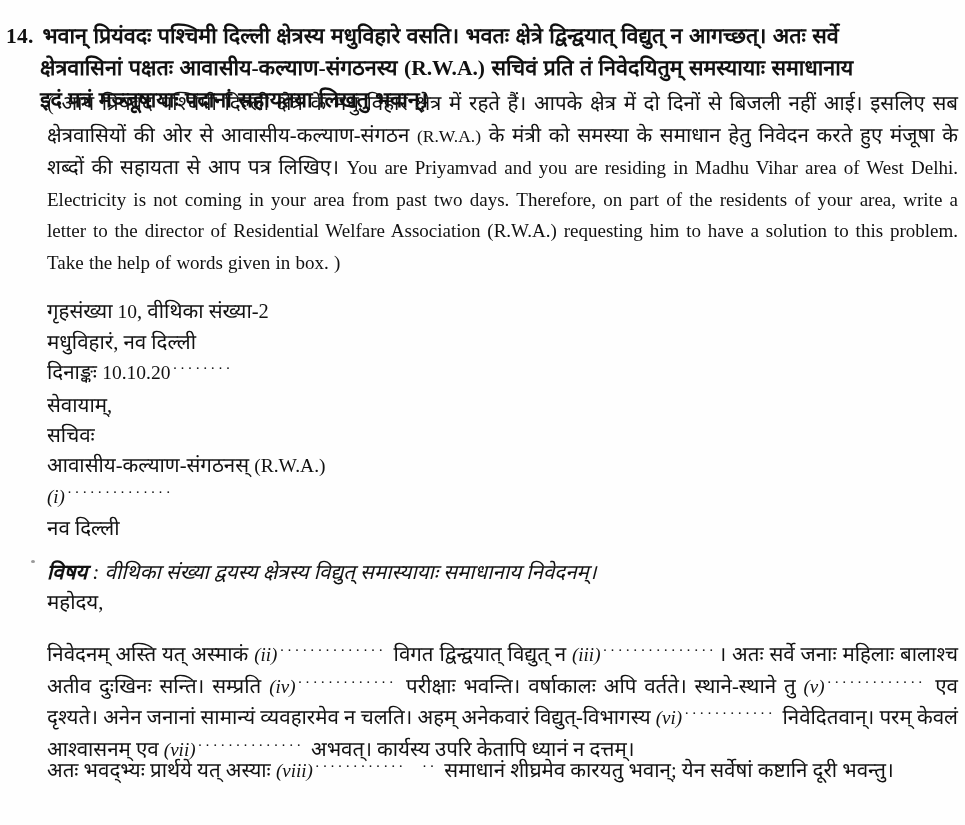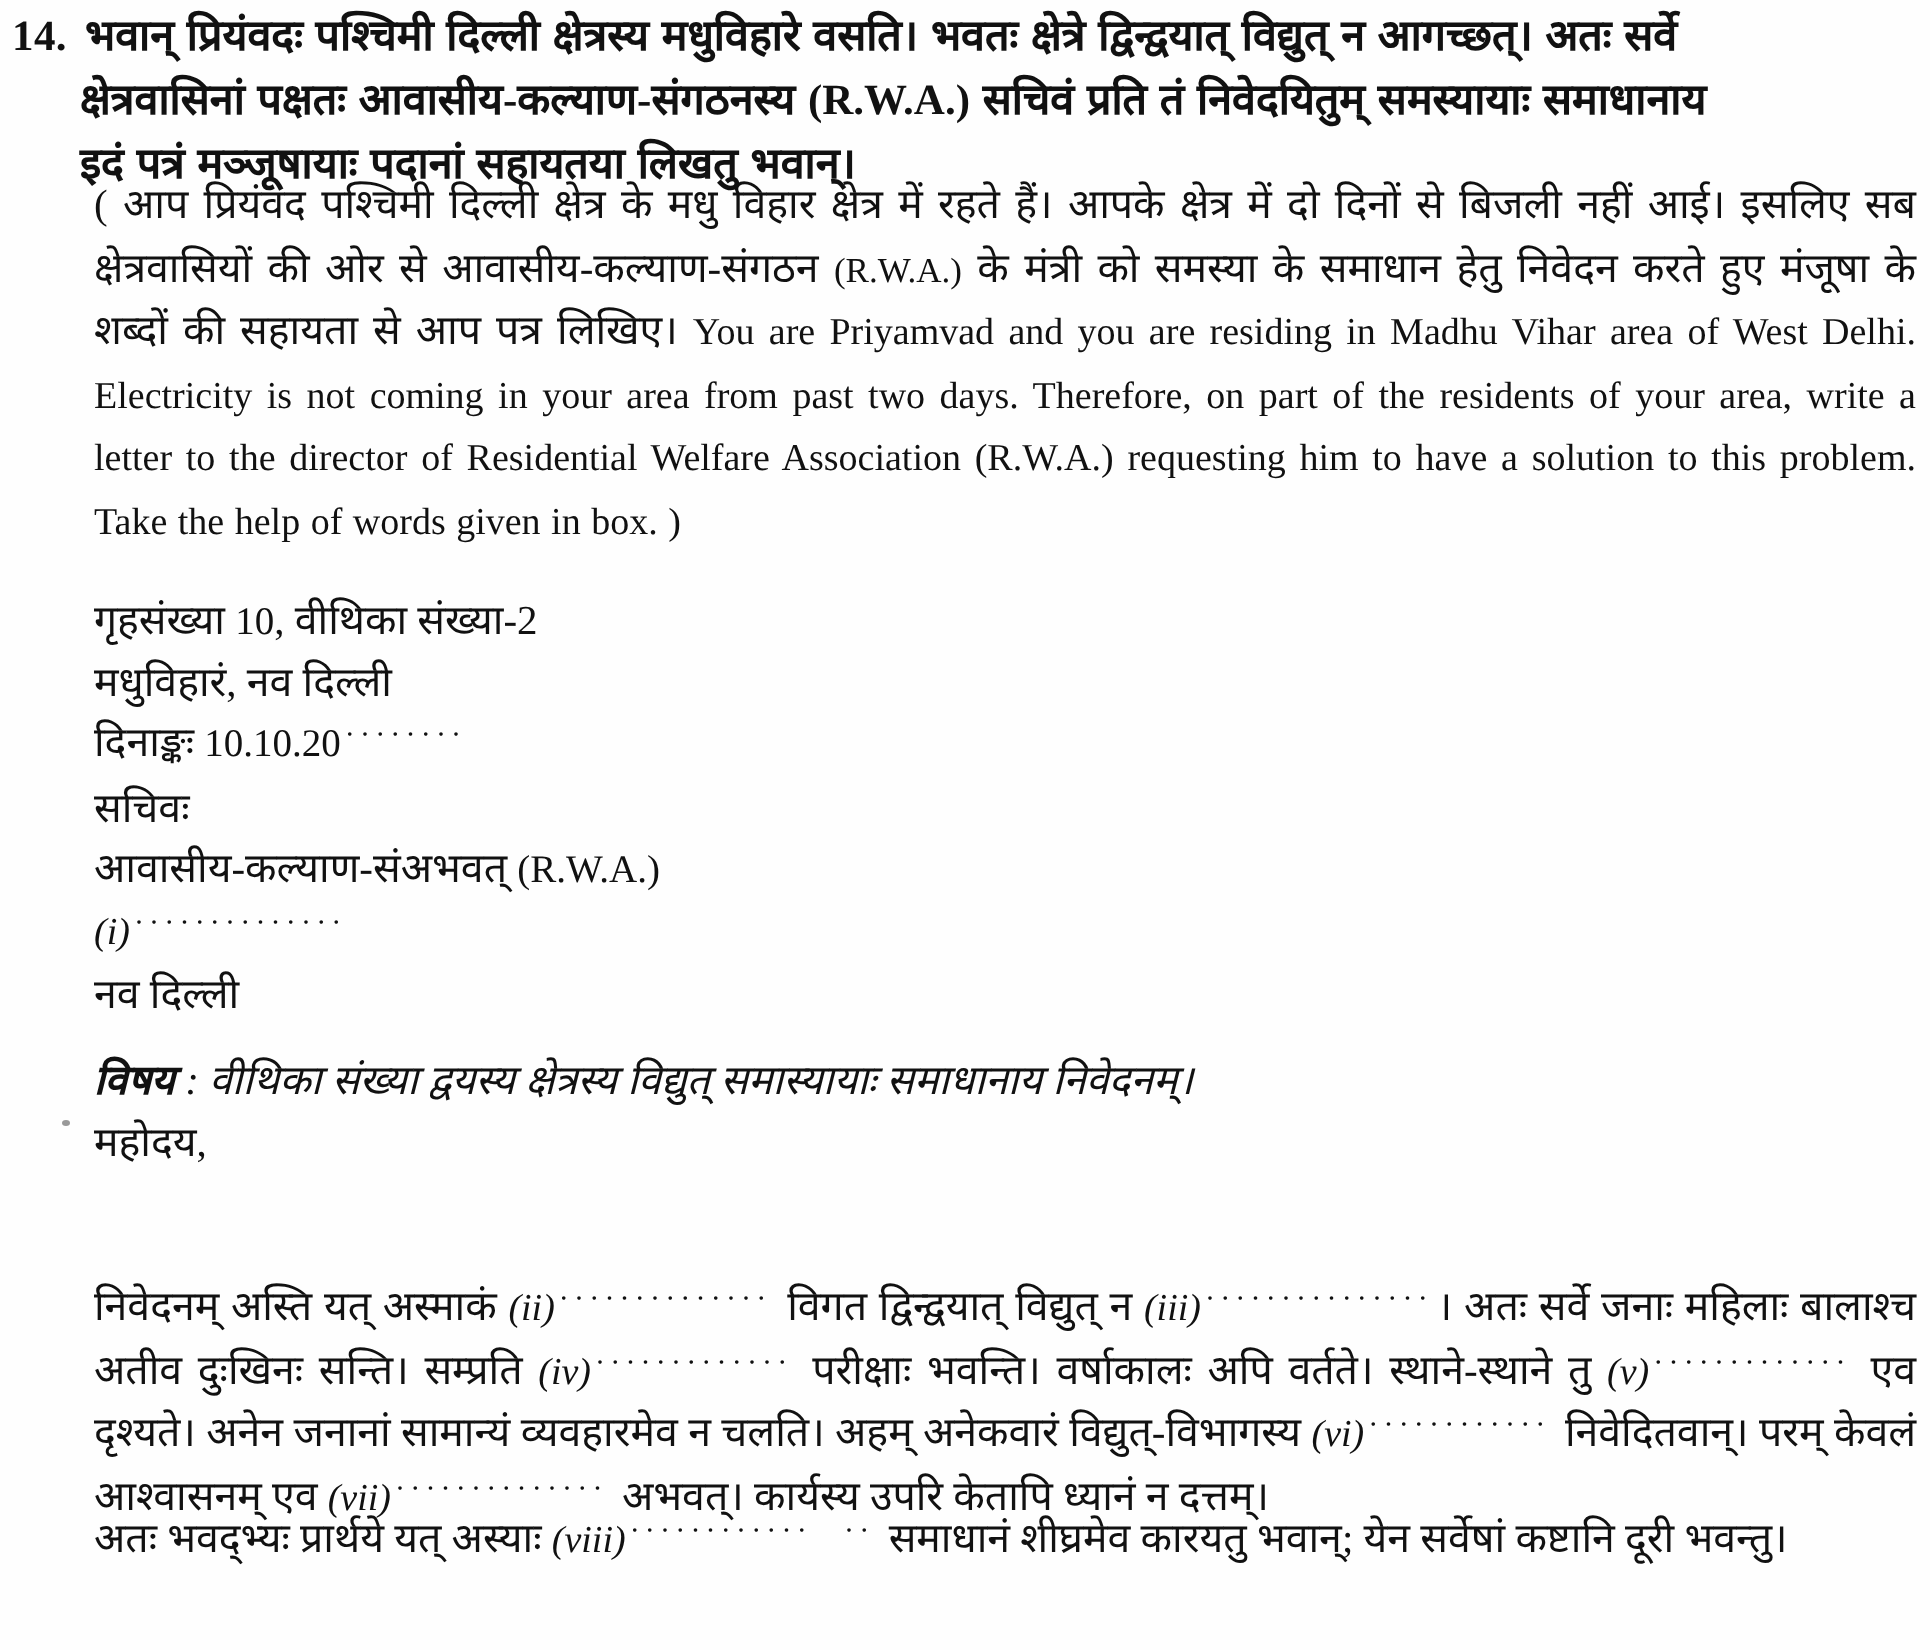--- a/index.html
+++ b/index.html
@@ -21,21 +21,21 @@
     height: 825px;
     background: #fefefe;
     padding: 0;
     box-sizing: border-box;
   }
 
   
   .q-block {
     position: absolute;
     left: 6px;
-    top: 2px;
+    top: 20px;
     width: 953px;
   }
   .q-line {
     display: flex;
     align-items: baseline;
   }
   .q-num {
     flex: 0 0 auto;
     font-weight: bold;
     font-size: 21.5px;
@@ -161,24 +161,25 @@
   <div class="trans"><span class="hin">( आप प्रियंवद पश्चिमी दिल्ली क्षेत्र के मधु विहार क्षेत्र में रहते हैं। आपके क्षेत्र में दो दिनों से बिजली नहीं आई। इसलिए सब क्षेत्रवासियों की ओर से आवासीय-कल्याण-संगठन </span><span class="rwa">(R.W.A.)</span><span class="hin"> के मंत्री को समस्या के समाधान हेतु निवेदन करते हुए मंजूषा के शब्दों की सहायता से आप पत्र लिखिए। </span><span class="eng">You are Priyamvad and you are residing in Madhu Vihar area of West Delhi. Electricity is not coming in your area from past two days. Therefore, on part of the residents of your area, write a letter to the director of Residential Welfare Association (R.W.A.) requesting him to have a solution to this problem. Take the help of words given in box. )</span></div>
 
   <div class="letter">
 
     <div class="l-line"><span>गृहसंख्या </span><span class="l-roman">10</span><span>, वीथिका संख्या-2</span></div>
 
     <div class="l-line">मधुविहारं, नव दिल्ली</div>
 
     <div class="l-line"><span>दिनाङ्कः </span><span class="l-roman">10.10.20</span><span class="dotlead">········</span></div>
 
+    <div class="l-line">सेवायाम्,</div>
 
     <div class="l-line">सचिवः</div>
 
-    <div class="l-line"><span>आवासीय-कल्याण-संअभवत् </span><span class="l-roman">(R.W.A.)</span></div>
+    <div class="l-line"><span>आवासीय-कल्याण-संगठनस् </span><span class="l-roman">(R.W.A.)</span></div>
 
     <div class="l-line"><span class="l-ital">(i)</span><span class="dotlead">··············</span></div>
 
     <div class="l-line">नव दिल्ली</div>
 
     <div class="l-line subject" style="margin-top:13px;font-style:italic;"><span>विषय</span><span class="sub-rest"> : </span><span class="sub-rest">वीथिका संख्या द्वयस्य क्षेत्रस्य विद्युत् समास्यायाः समाधानाय निवेदनम्।</span></div>
 
     <div class="l-line">महोदय,</div>
   </div>
 

